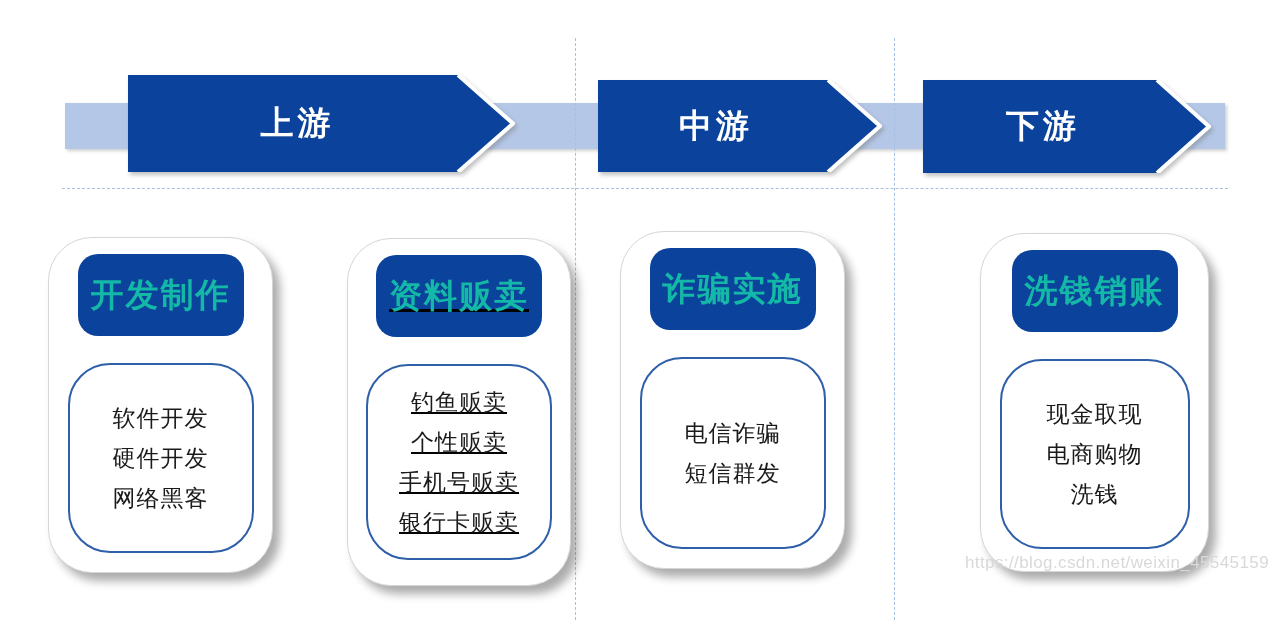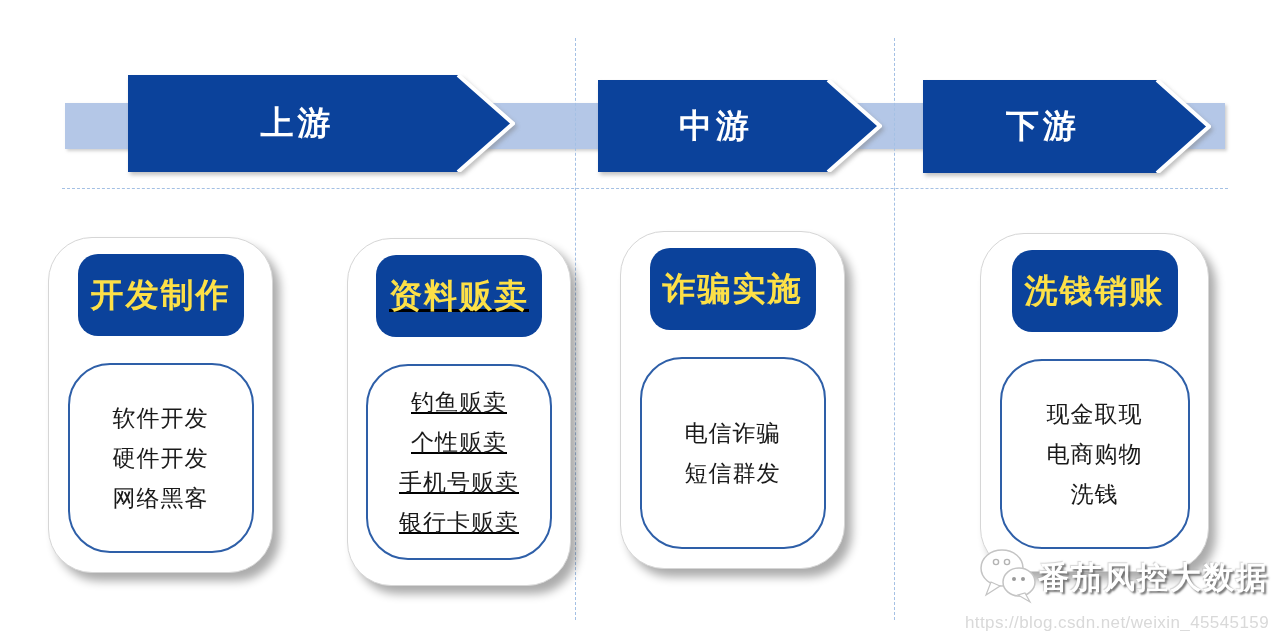--- a/index.html
+++ b/index.html
@@ -40,21 +40,21 @@
     border-radius:44px; box-shadow:7px 8px 10px rgba(0,0,0,0.33);
   }
   .card.c1 { left:48px;  top:237px; width:223px; height:334px; }
   .card.c2 { left:347px; top:238px; width:222px; height:346px;text-decoration:underline; }
   .card.c3 { left:620px; top:231px; width:223px; height:336px; }
   .card.c4 { left:942px; top:233px; width:227px; height:337px;margin-left:38px; }
 
   .pill {
     width:166px; height:82px; margin:16px auto 0; background:#0B429B;
     border-radius:20px; display:flex; align-items:center; justify-content:center;
-    color:#fde047; font-size:33px; font-weight:bold; letter-spacing:2px;
+    color:#14b8a6; font-size:33px; font-weight:bold; letter-spacing:2px;
   }
   .inner {
     margin:27px auto 0; width:182px; border:2px solid #2E5FA8; border-radius:42px;
     display:flex; flex-direction:column; align-items:center; justify-content:center;
     font-size:23px; color:#1a1a1a; letter-spacing:1px; background:#fff;
   }
   .card.c1 .inner { height:186px; }
   .card.c2 .inner { height:192px; }
   .card.c3 .inner { height:188px; }
   .card.c4 .inner { height:186px; width:186px;text-align:center; }
@@ -135,31 +135,16 @@
   <div class="card c4">
     <div class="pill">洗钱销账</div>
     <div class="inner">
       <div class="item">现金取现</div>
       <div class="item">电商购物</div>
       <div class="item">洗钱</div>
     </div>
   </div>
 
   <div class="watermark">
-    <div class="wm-row">
-      <span>
-        <svg width="58" height="56" viewBox="0 0 58 56">
-          <ellipse cx="24" cy="20" rx="21" ry="18" fill="#ffffff" stroke="#c4c4c4" stroke-width="1.5"></ellipse>
-          <path d="M 13 34 L 8 47 L 22 38 Z" fill="#ffffff" stroke="#c4c4c4" stroke-width="1.2"></path>
-          <circle cx="18" cy="14" r="2.6" fill="#ffffff" stroke="#b4b4b4" stroke-width="1.4"></circle>
-          <circle cx="29" cy="14" r="2.6" fill="#ffffff" stroke="#b4b4b4" stroke-width="1.4"></circle>
-          <ellipse cx="41" cy="34" rx="16" ry="14" fill="#ffffff" stroke="#c4c4c4" stroke-width="1.5"></ellipse>
-          <path d="M 47 45 L 52 54 L 40 47 Z" fill="#ffffff" stroke="#c4c4c4" stroke-width="1.2"></path>
-          <circle cx="36" cy="31" r="2" fill="#9a9a9a"></circle>
-          <circle cx="45" cy="31" r="2" fill="#9a9a9a"></circle>
-        </svg>
-      </span>
-      <span class="wm-brand">番茄风控大数据</span>
-    </div>
     <div class="wm-url">https://blog.csdn.net/weixin_45545159</div>
   </div>
 
 </div>
 
 </body></html>

